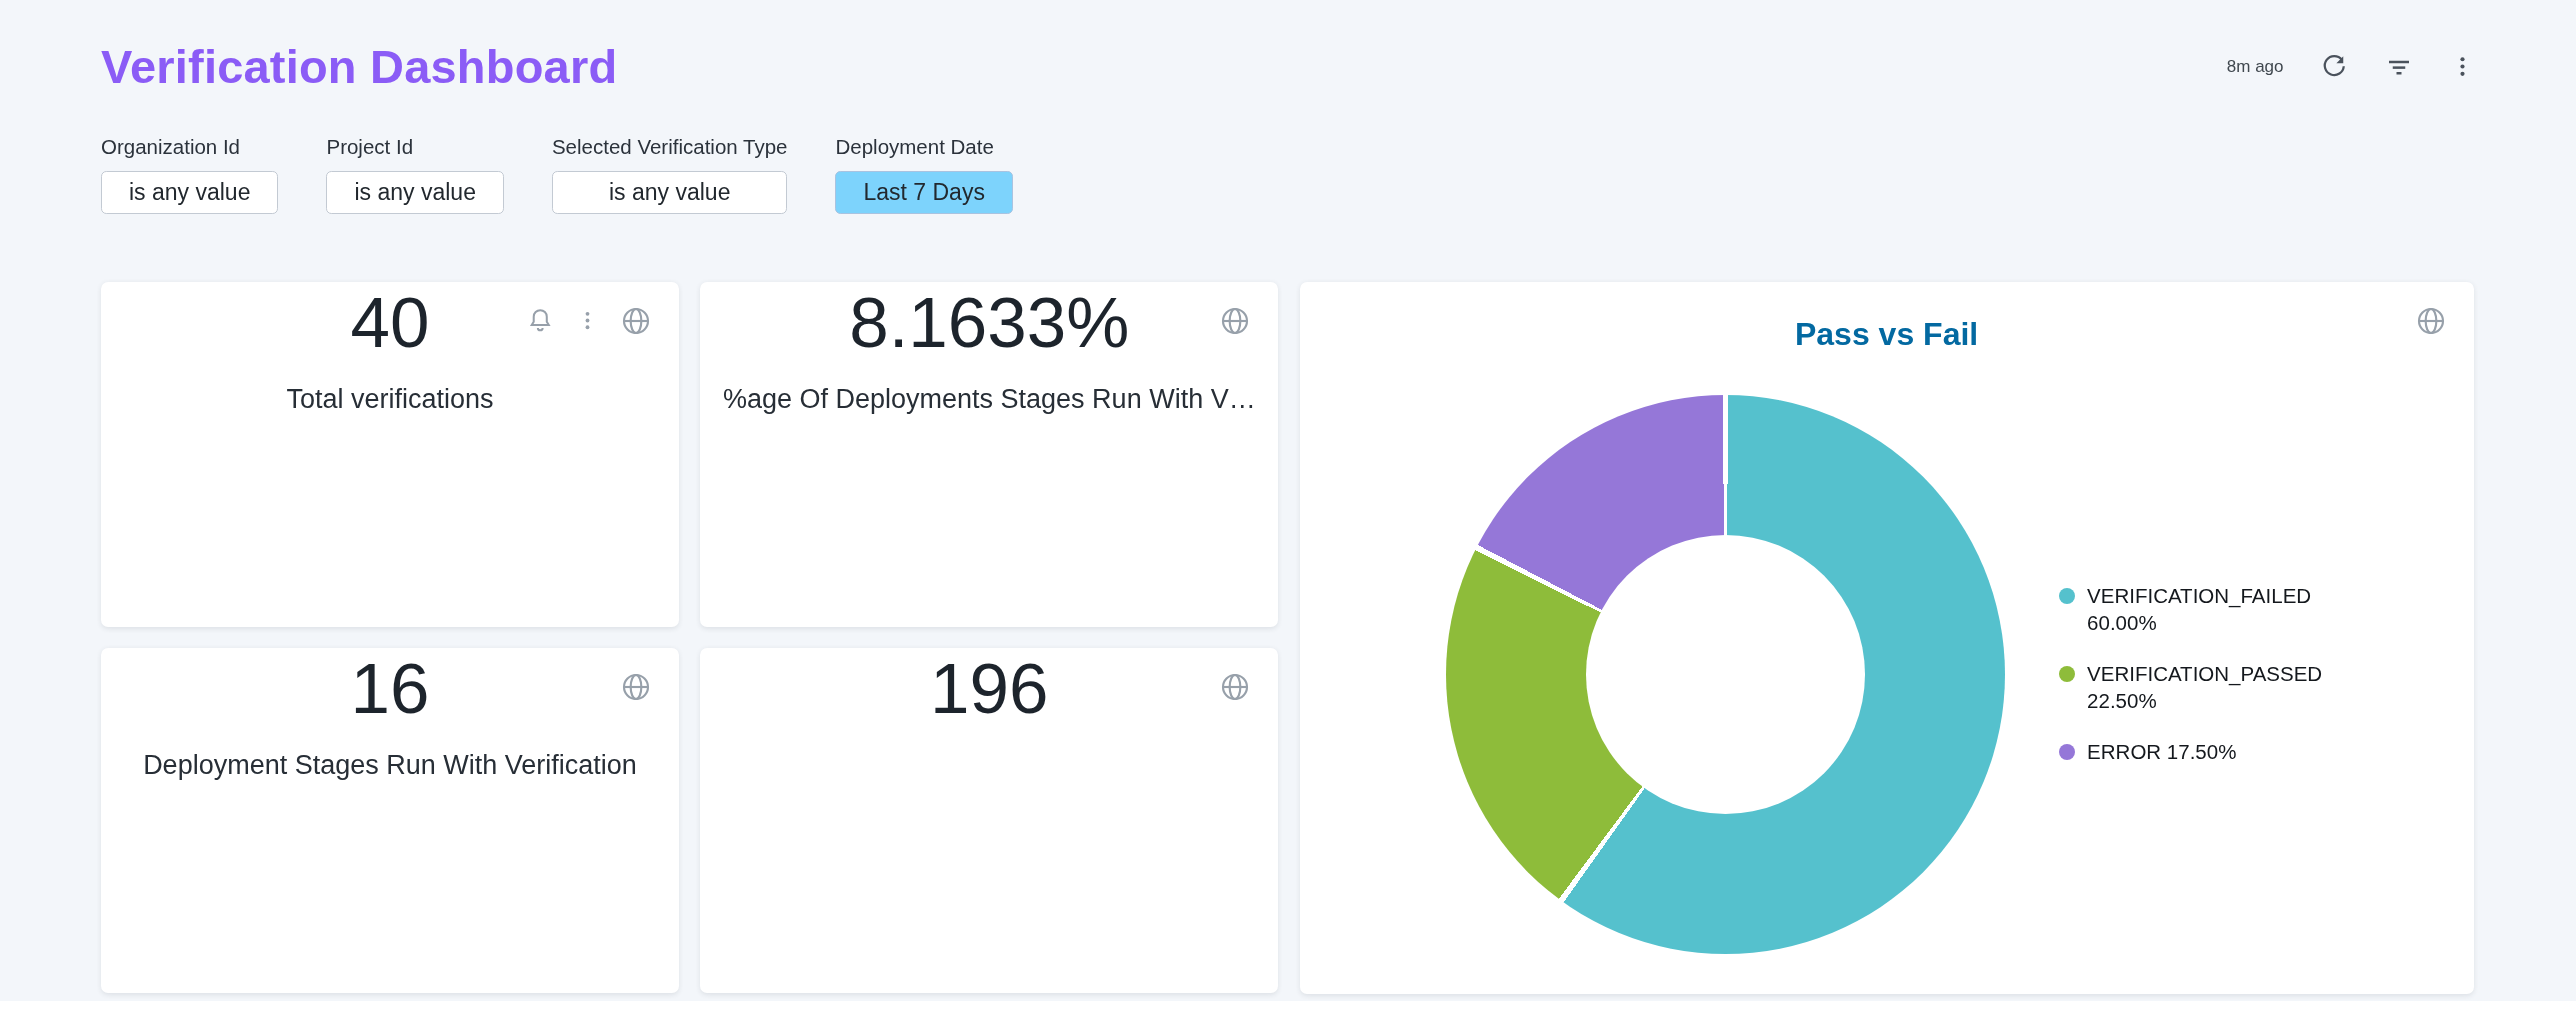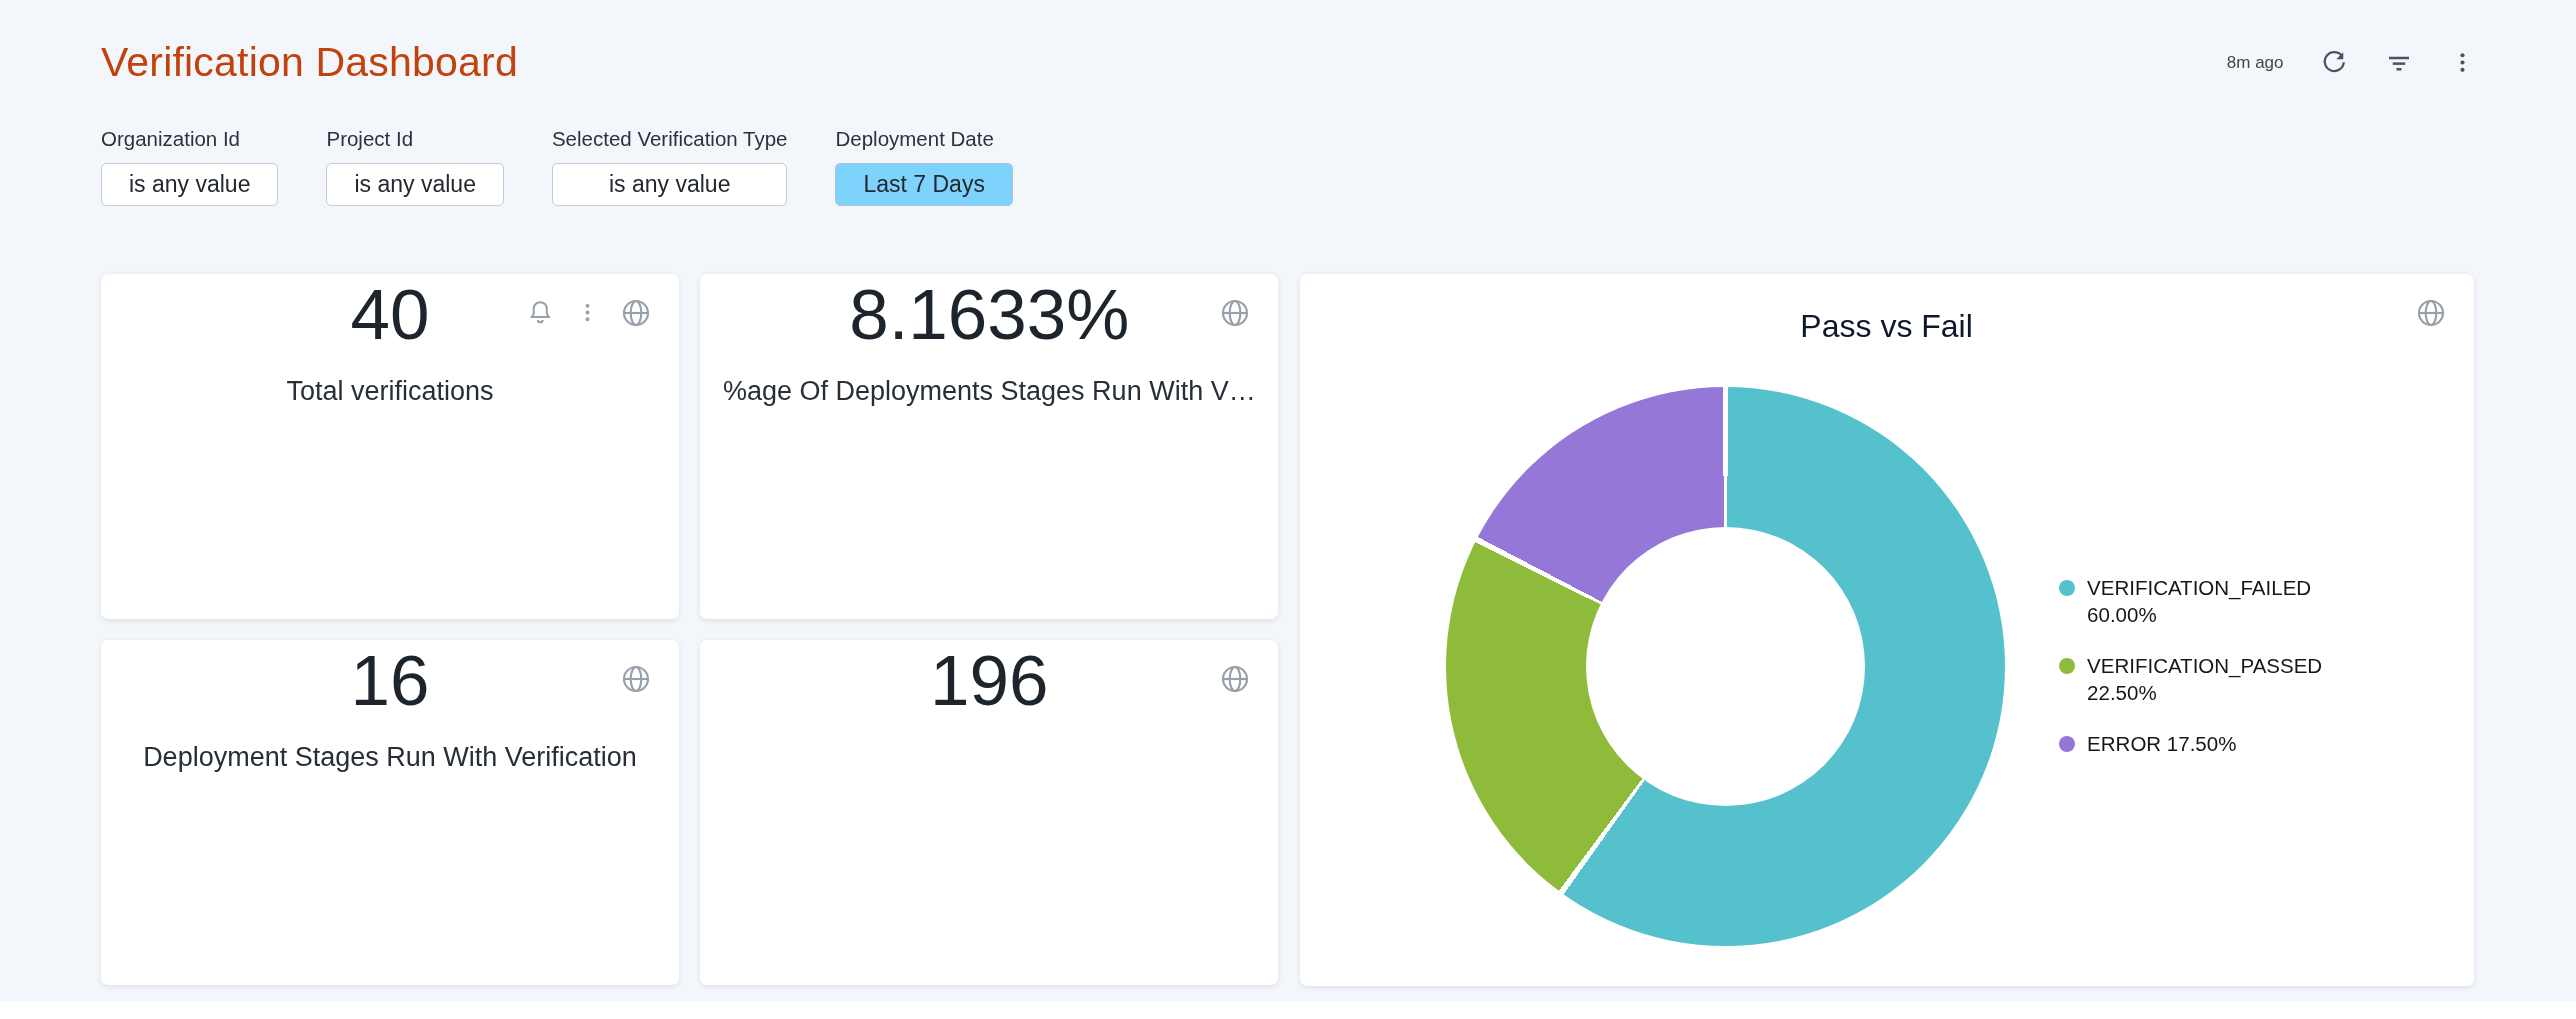--- a/index.html
+++ b/index.html
@@ -7,21 +7,21 @@
   body {
     font-family: "Liberation Sans", "DejaVu Sans", sans-serif;
     background: #f3f6fa;
     position: relative;
     overflow: hidden;
   }
   .page { width: 2576px; height: 1019px; padding: 39px 101px 0 101px; position: relative; }
 
   
   .header { display: flex; justify-content: space-between; align-items: center; }
-  .page-title { font-size: 41px; font-weight: 400; color: #c2410c; letter-spacing: 0.2px; }
+  .page-title { font-size: 47px; font-weight: 700; color: #8b5cf6; letter-spacing: 0.2px; }
   .header-actions { display: flex; align-items: center; gap: 36px; color: #4a525c; }
   .last-refresh { font-size: 17px; color: #40484f; }
   .icon-btn { background: none; border: none; cursor: pointer; color: #4a525c; display: flex; align-items: center; padding: 0; }
   .icon-btn svg { display: block; }
 
   
   .filters { display: flex; gap: 48px; margin-top: 41px; align-items: flex-end; }
   .filter-group { display: flex; flex-direction: column; }
   .filter-label { font-size: 20.5px; font-weight: 500; color: #2b323b; }
   .filter-chip {
@@ -40,21 +40,21 @@
   }
   .stat-grid { display: grid; grid-template-columns: 578px 578px; grid-auto-rows: 345px; gap: 21.3px; }
   .stat-card { display: flex; flex-direction: column; align-items: center; }
   .stat-value { font-size: 71px; font-weight: 400; color: #1d242c; }
   .stat-label { font-size: 27px; color: #272e36; margin-top: 21.3px; max-width: 94%; white-space: nowrap; overflow: hidden; }
   .card-icons { position: absolute; top: 23px; right: 27px; display: flex; gap: 21.3px; align-items: center; color: #97a0aa; }
   .card-icons .icon-btn { color: #97a0aa; }
 
   
   .donut-card { width: 1174px; height: 712px; flex: 0 0 1174px; }
-  .donut-title { position: absolute; top: 34px; left: 0; width: 100%; text-align: center; font-size: 32px; font-weight: 400; color: #0f172a; }
+  .donut-title { position: absolute; top: 34px; left: 0; width: 100%; text-align: center; font-size: 32px; font-weight: 700; color: #0369a1; }
   .donut { position: absolute; left: 146px; top: 113px; width: 559px; height: 559px; border-radius: 50%; cursor: pointer; }
   .donut-hole { position: absolute; left: 140px; top: 140px; width: 279px; height: 279px; border-radius: 50%; background: #ffffff; }
   .legend { position: absolute; left: 759px; top: 392px; transform: translateY(-50%); display: flex; flex-direction: column; gap: 23px; }
   .legend-item { display: flex; align-items: flex-start; }
   .legend-dot { width: 16px; height: 16px; border-radius: 50%; margin-right: 12.5px; margin-top: 6.2px; flex: 0 0 16px; }
   .legend-text { font-size: 20.5px; line-height: 27.6px; color: #14181d; max-width: 267px; }
 
   .bottom-strip { position: absolute; left: 0; bottom: 0; width: 100%; height: 18px; background: #ffffff; }
 </style>
 </head>

